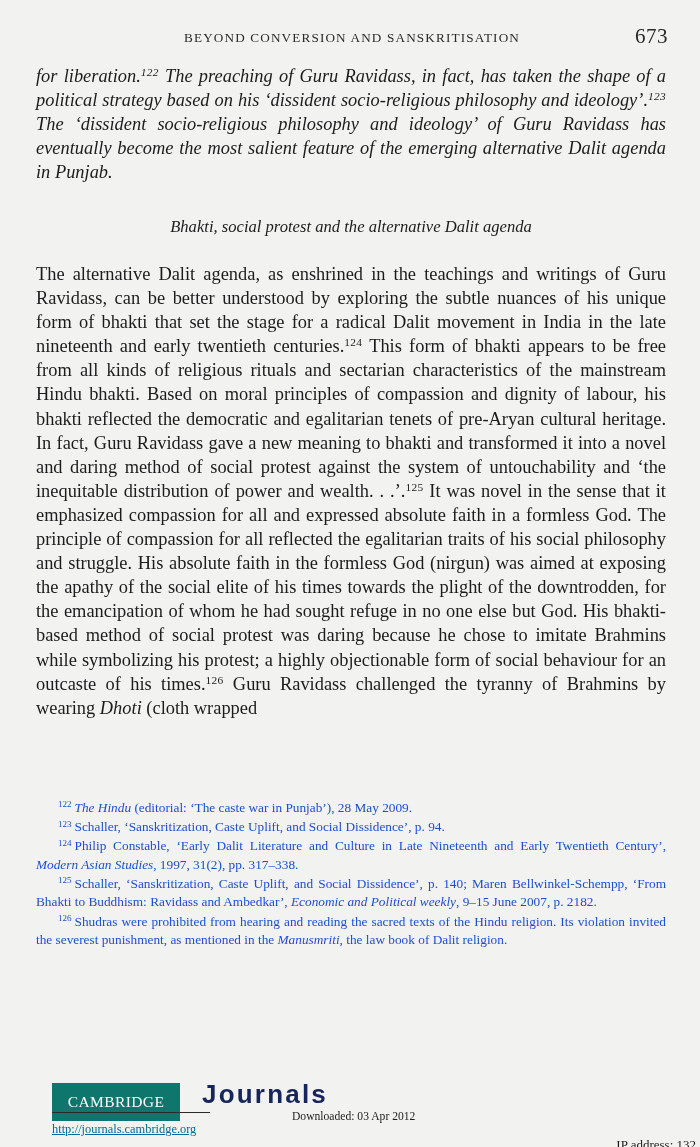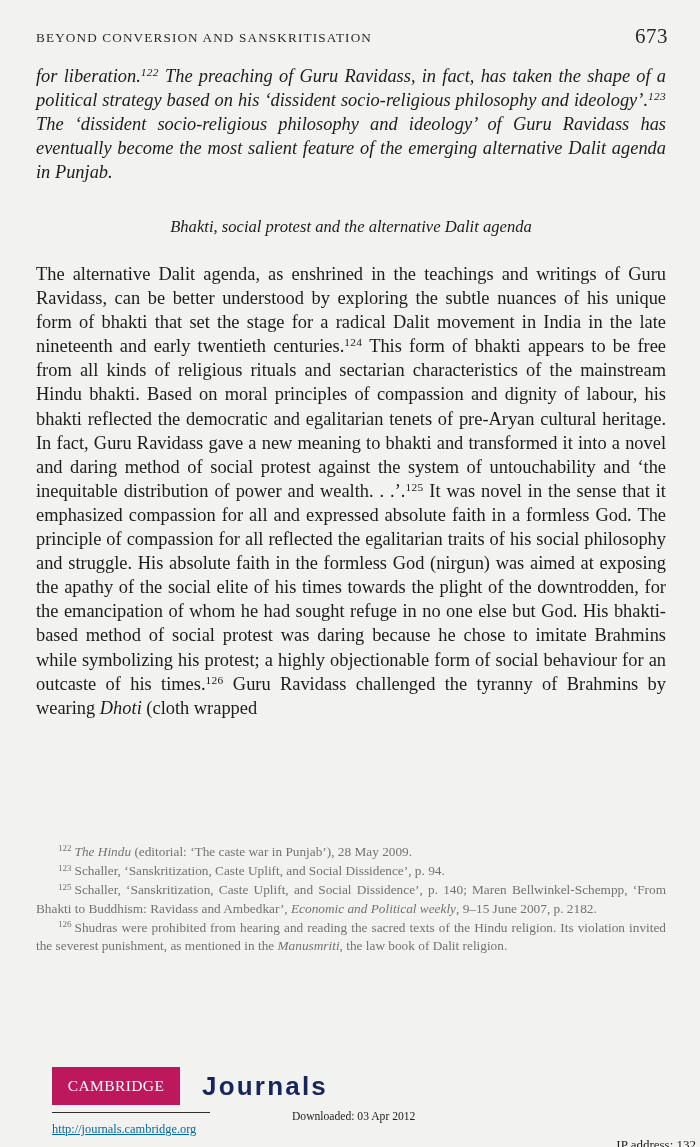--- a/index.html
+++ b/index.html
@@ -24,21 +24,21 @@
 
   
   .runhead {
     position: absolute;
     left: 36px;
     right: 32px;
     top: 30px;
     height: 26px;
     display: flex;
     align-items: baseline;
-    justify-content: flex-start;
+    justify-content: center;
   }
   .runhead-title {
     font-size: 13.2px;
     letter-spacing: 1.15px;
     font-variant: small-caps;
     text-transform: uppercase;
     color: #2a2a2a;
     white-space: nowrap;
   }
   .runhead-folio {
@@ -97,24 +97,24 @@
     width: 630px;
     top: 262px;
   }
   em.it { font-style: italic; }
 
   
   .footnotes {
     position: absolute;
     left: 36px;
     width: 630px;
-    top: 843px;
+    top: 799px;
     font-size: 13.3px;
     line-height: 18.6px;
-    color: #737373;
+    color: #1d4ed8;
   }
   .fnote {
     margin: 0 0 0.5px 0;
     text-indent: 22px;
     text-align: justify;
   }
   .fnote sup {
     font-size: 0.68em;
     vertical-align: 0.5em;
     line-height: 0;
@@ -123,32 +123,33 @@
 
   
   .cj-logo {
     position: absolute;
     left: 52px;
     top: 1067px;
     display: flex;
     align-items: center;
   }
   .cj-box {
-    background: #be185d;
+    background: #0f766e;
     color: #ffffff;
     width: 128px;
     height: 38px;
     display: flex;
     align-items: center;
     justify-content: center;
     font-size: 15.5px;
     letter-spacing: 0.4px;
     font-variant: small-caps;
     text-transform: uppercase;
     font-family: "Liberation Serif", "DejaVu Serif", serif;
+    margin-top: 16px;
   }
   .cj-journals {
     margin-left: 22px;
     color: #16255c;
     font-family: "Liberation Sans", "DejaVu Sans", sans-serif;
     font-size: 26px;
     font-weight: bold;
     letter-spacing: 2.2px;
   }
 
@@ -212,20 +213,21 @@
     <h2 class="subhead">Bhakti, social protest and the alternative Dalit agenda</h2>
   </div>
 
   <div class="para2-wrap">
     <p class="para second"><span>The alternative Dalit agenda, as enshrined in the teachings and writings of Guru Ravidass, can be better understood by exploring the subtle nuances of his unique form of bhakti that set the stage for a radical Dalit movement in India in the late nineteenth and early twentieth centuries.</span><sup class="fn">124</sup><span> This form of bhakti appears to be free from all kinds of religious rituals and sectarian characteristics of the mainstream Hindu bhakti. Based on moral principles of compassion and dignity of labour, his bhakti reflected the democratic and egalitarian tenets of pre-Aryan cultural heritage. In fact, Guru Ravidass gave a new meaning to bhakti and transformed it into a novel and daring method of social protest against the system of untouchability and ‘the inequitable distribution of power and wealth. . .’.</span><sup class="fn">125</sup><span> It was novel in the sense that it emphasized compassion for all and expressed absolute faith in a formless God. The principle of compassion for all reflected the egalitarian traits of his social philosophy and struggle. His absolute faith in the formless God (nirgun) was aimed at exposing the apathy of the social elite of his times towards the plight of the downtrodden, for the emancipation of whom he had sought refuge in no one else but God. His bhakti-based method of social protest was daring because he chose to imitate Brahmins while symbolizing his protest; a highly objectionable form of social behaviour for an outcaste of his times.</span><sup class="fn">126</sup><span> Guru Ravidass challenged the tyranny of Brahmins by wearing </span><em class="it">Dhoti</em><span> (cloth wrapped</span></p>
   </div>
 
   <div class="footnotes">
     <p class="fnote"><sup>122</sup><em class="it">The Hindu</em><span> (editorial: ‘The caste war in Punjab’), 28 May 2009.</span></p>
     <p class="fnote"><sup>123</sup><span>Schaller, ‘Sanskritization, Caste Uplift, and Social Dissidence’, p. 94.</span></p>
+    <p class="fnote"><sup>124</sup><span>Philip Constable, ‘Early Dalit Literature and Culture in Late Nineteenth and Early Twentieth Century’, </span><em class="it">Modern Asian Studies</em><span>, 1997, 31(2), pp. 317–338.</span></p>
     <p class="fnote"><sup>125</sup><span>Schaller, ‘Sanskritization, Caste Uplift, and Social Dissidence’, p. 140; Maren Bellwinkel-Schempp, ‘From Bhakti to Buddhism: Ravidass and Ambedkar’, </span><em class="it">Economic and Political weekly</em><span>, 9–15 June 2007, p. 2182.</span></p>
     <p class="fnote"><sup>126</sup><span>Shudras were prohibited from hearing and reading the sacred texts of the Hindu religion. Its violation invited the severest punishment, as mentioned in the </span><em class="it">Manusmriti</em><span>, the law book of Dalit religion.</span></p>
   </div>
 
   <div class="cj-logo">
     <div class="cj-box">Cambridge</div>
     <div class="cj-journals">Journals</div>
   </div>
 
   <div class="cj-rule"></div>

